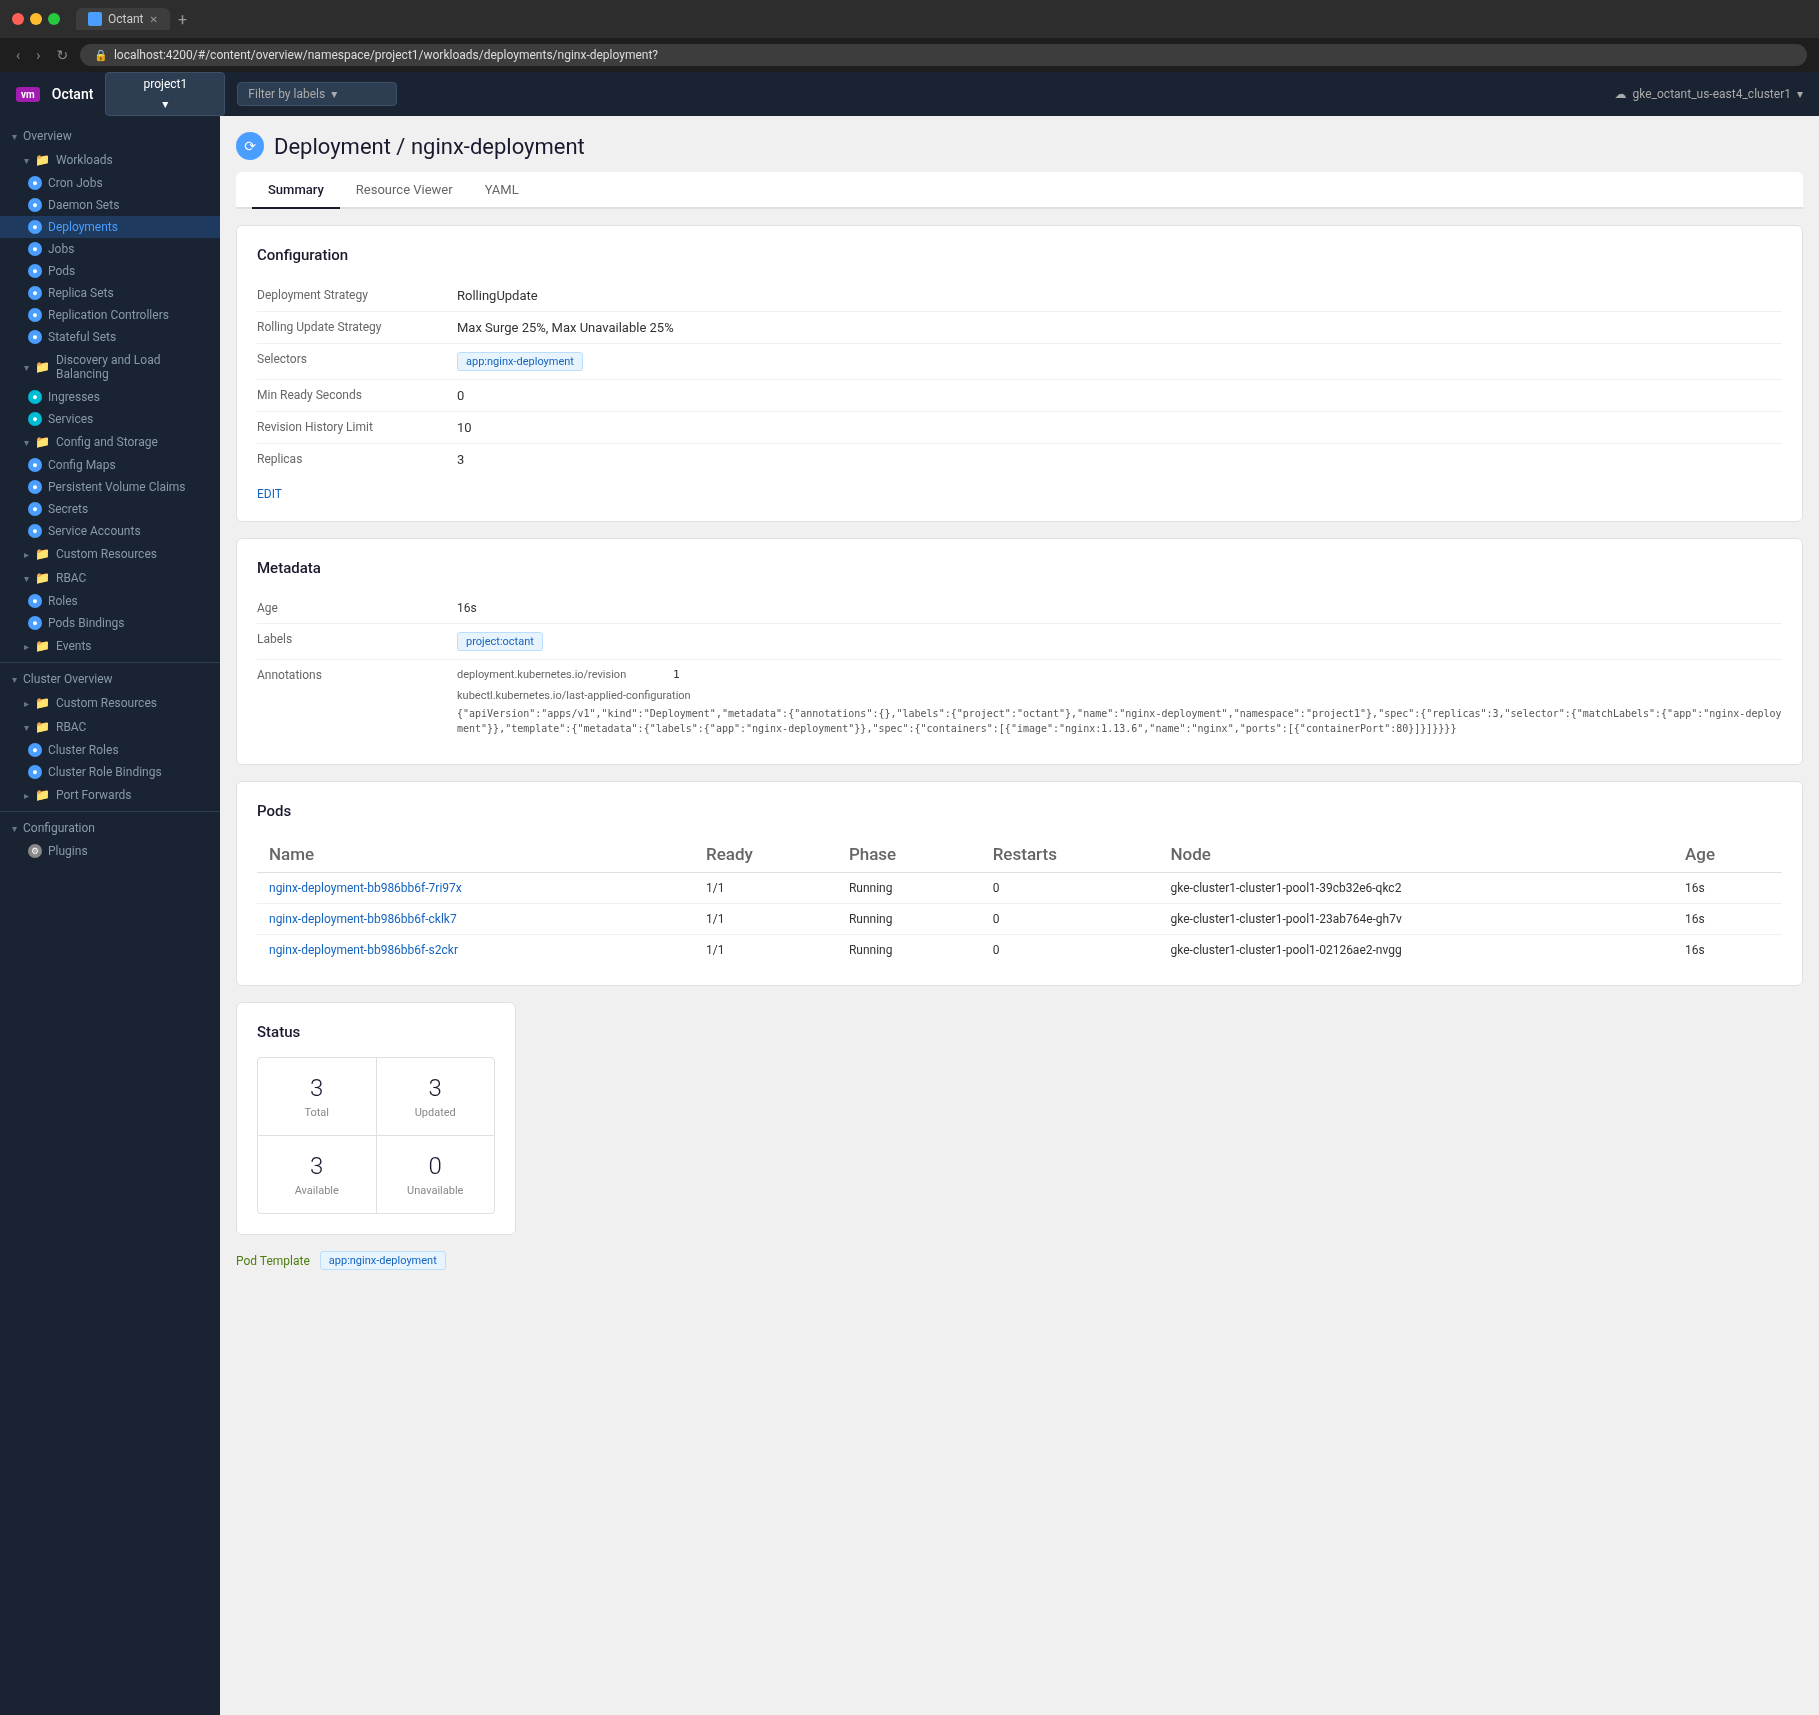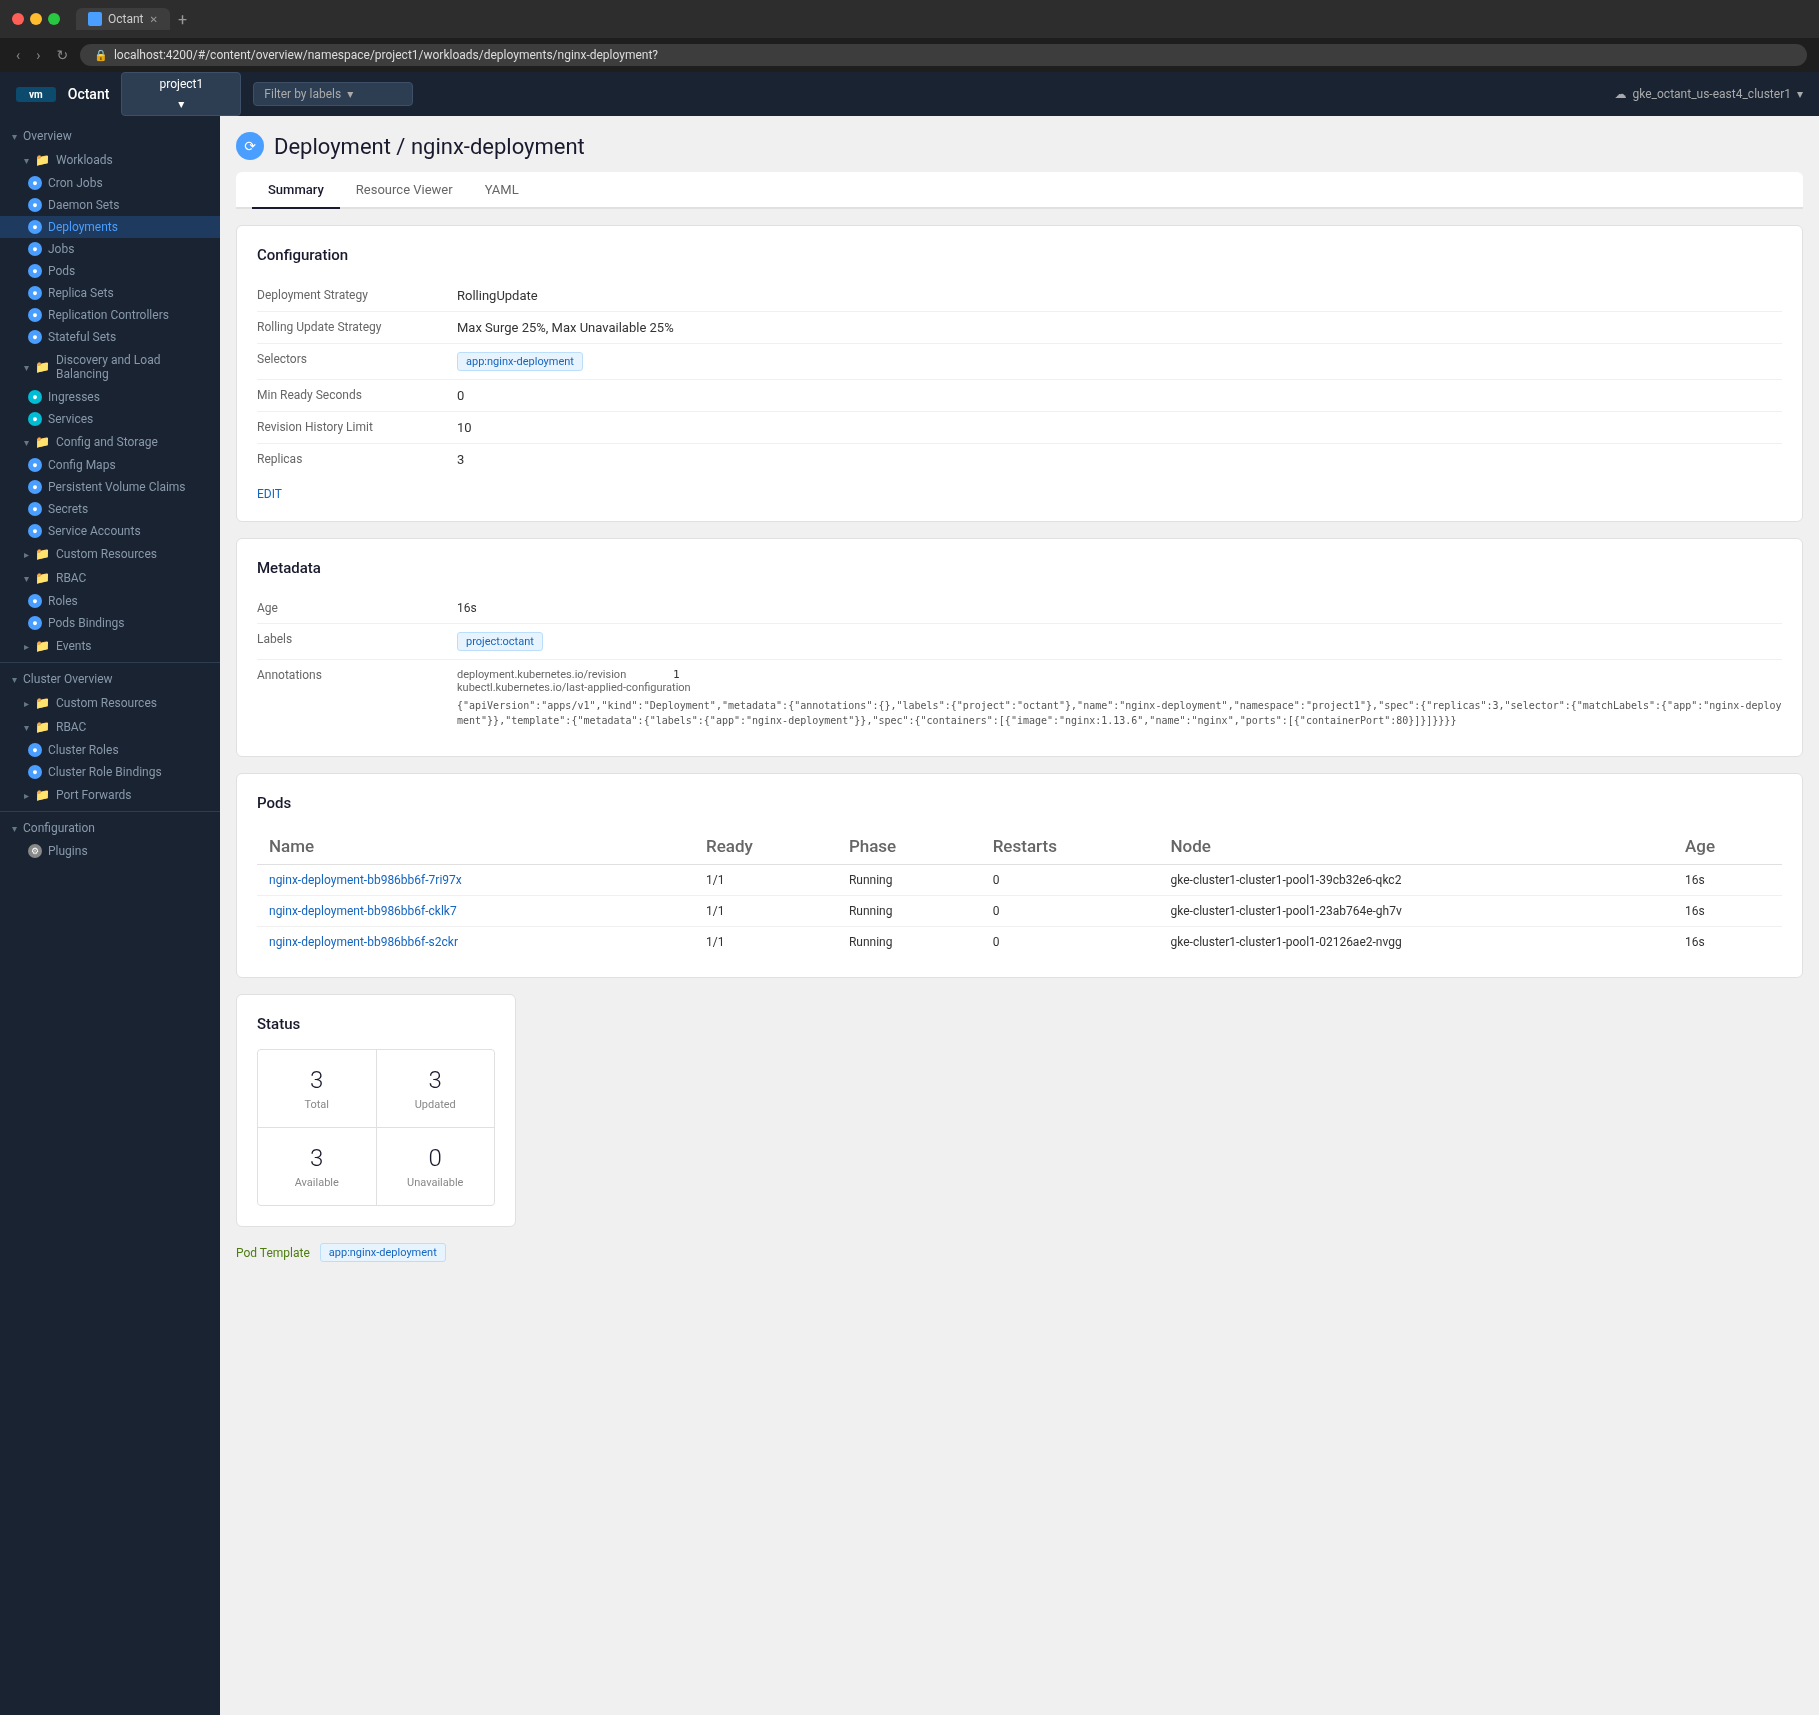--- a/index.html
+++ b/index.html
@@ -20,21 +20,21 @@
 
     
     .address-bar { background: #1e1e1e; display: flex; align-items: center; padding: 6px 12px; gap: 8px; }
     .nav-btn { color: #888; font-size: 14px; cursor: pointer; padding: 2px 4px; }
     .url-bar { background: #3d3d3d; border-radius: 20px; padding: 4px 14px; color: #ddd; font-size: 12px; flex: 1; display: flex; align-items: center; gap: 6px; }
     .url-lock { color: #888; font-size: 11px; }
 
     
     .app { display: flex; flex-direction: column; height: calc(100vh - 70px); background: #f5f5f5; }
     .app-header { background: #1a2332; display: flex; align-items: center; padding: 0 16px; height: 44px; gap: 12px; }
-    .logo-badge { background: #0c4a6e; color: white; font-size: 10px; font-weight: bold; padding: 2px 13px; border-radius: 3px; }
+    .logo-badge { background: #a21caf; color: white; font-size: 10px; font-weight: bold; padding: 2px 5px; border-radius: 3px; }
     .app-name { color: white; font-size: 14px; font-weight: 500; }
     .namespace-select { background: #2d3d52; color: white; border: 1px solid #3d5068; border-radius: 4px; padding: 4px 10px; font-size: 12px; cursor: pointer; display: flex; align-items: center; gap: 6px; min-width: 120px; flex-direction: column; }
     .filter-select { background: #2d3d52; color: #aaa; border: 1px solid #3d5068; border-radius: 4px; padding: 4px 10px; font-size: 12px; cursor: pointer; display: flex; align-items: center; gap: 6px; min-width: 160px; }
     .header-spacer { flex: 1; }
     .cluster-info { color: #aaa; font-size: 12px; display: flex; align-items: center; gap: 6px; cursor: pointer; }
 
     
     .main-layout { display: flex; flex: 1; overflow: hidden; }
 
     
@@ -382,21 +382,21 @@
           </tr>
           <tr>
             <td>Labels</td>
             <td>
               <span class="tag">project:octant</span>
             </td>
           </tr>
           <tr>
             <td>Annotations</td>
             <td>
-              <div style="">
+              <div style="margin-bottom:8px;">
                 <div class="annotation-row">
                   <span class="annotation-key">deployment.kubernetes.io/revision</span>
                   <span class="annotation-val">1</span>
                 </div>
               </div>
               <div>
                 <div class="annotation-row" style="margin-bottom:4px;align-items:flex-end;">
                   <span class="annotation-key">kubectl.kubernetes.io/last-applied-configuration</span>
                 </div>
                 <div class="annotation-json">{"apiVersion":"apps/v1","kind":"Deployment","metadata":{"annotations":{},"labels":{"project":"octant"},"name":"nginx-deployment","namespace":"project1"},"spec":{"replicas":3,"selector":{"matchLabels":{"app":"nginx-deployment"}},"template":{"metadata":{"labels":{"app":"nginx-deployment"}},"spec":{"containers":[{"image":"nginx:1.13.6","name":"nginx","ports":[{"containerPort":80}]}]}}}}</div>

